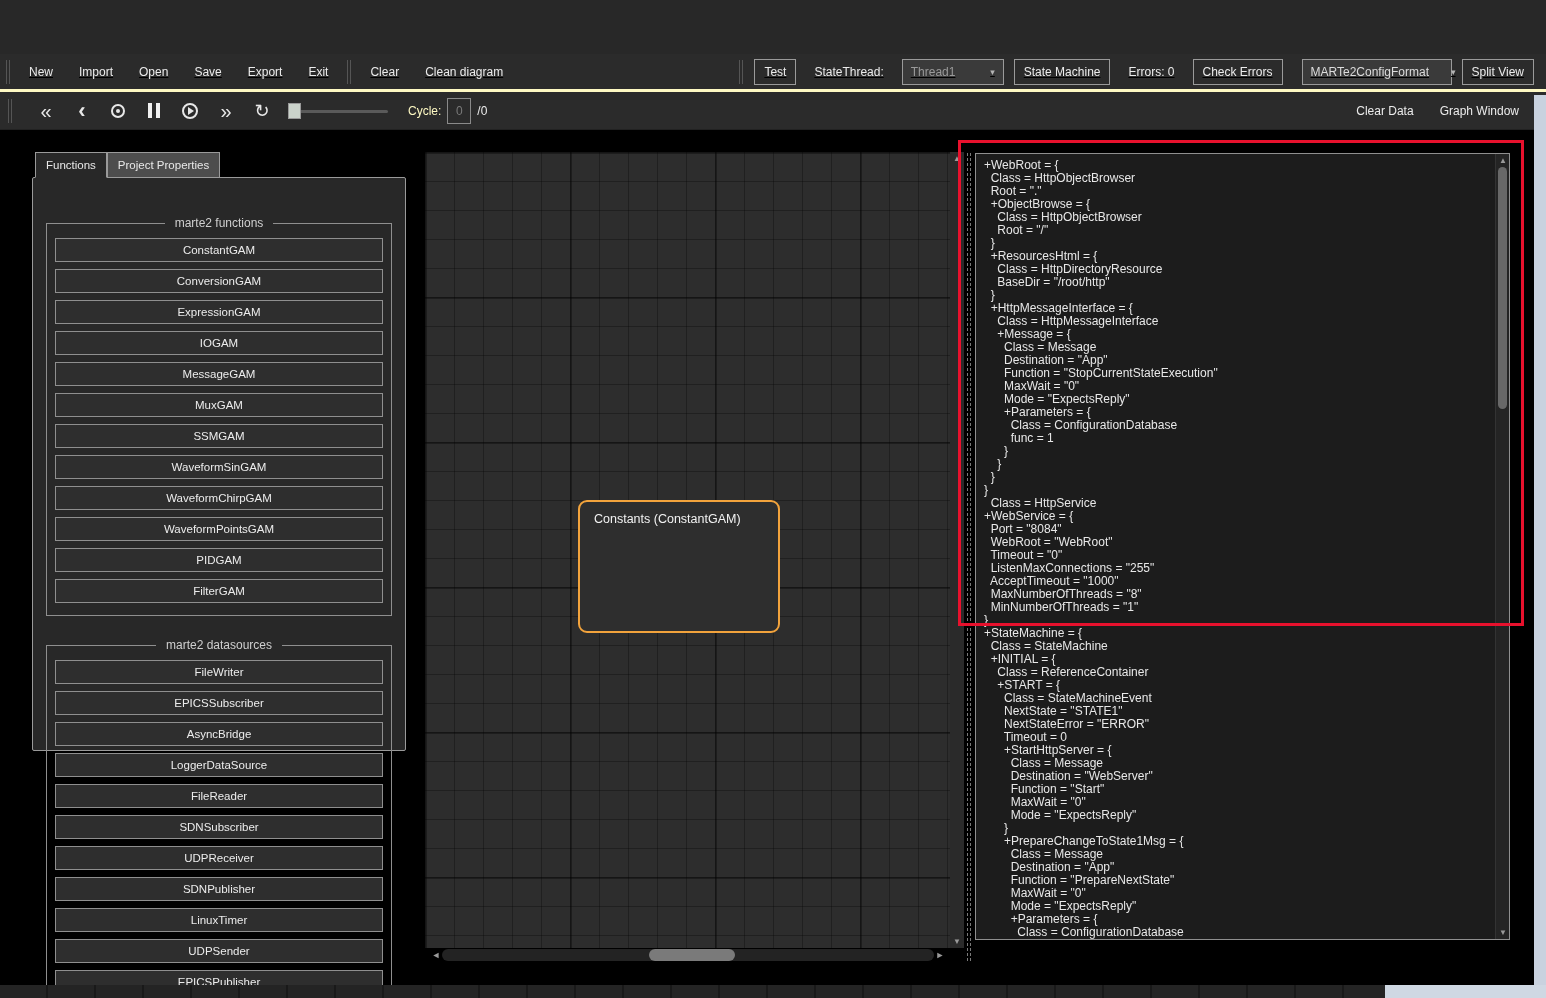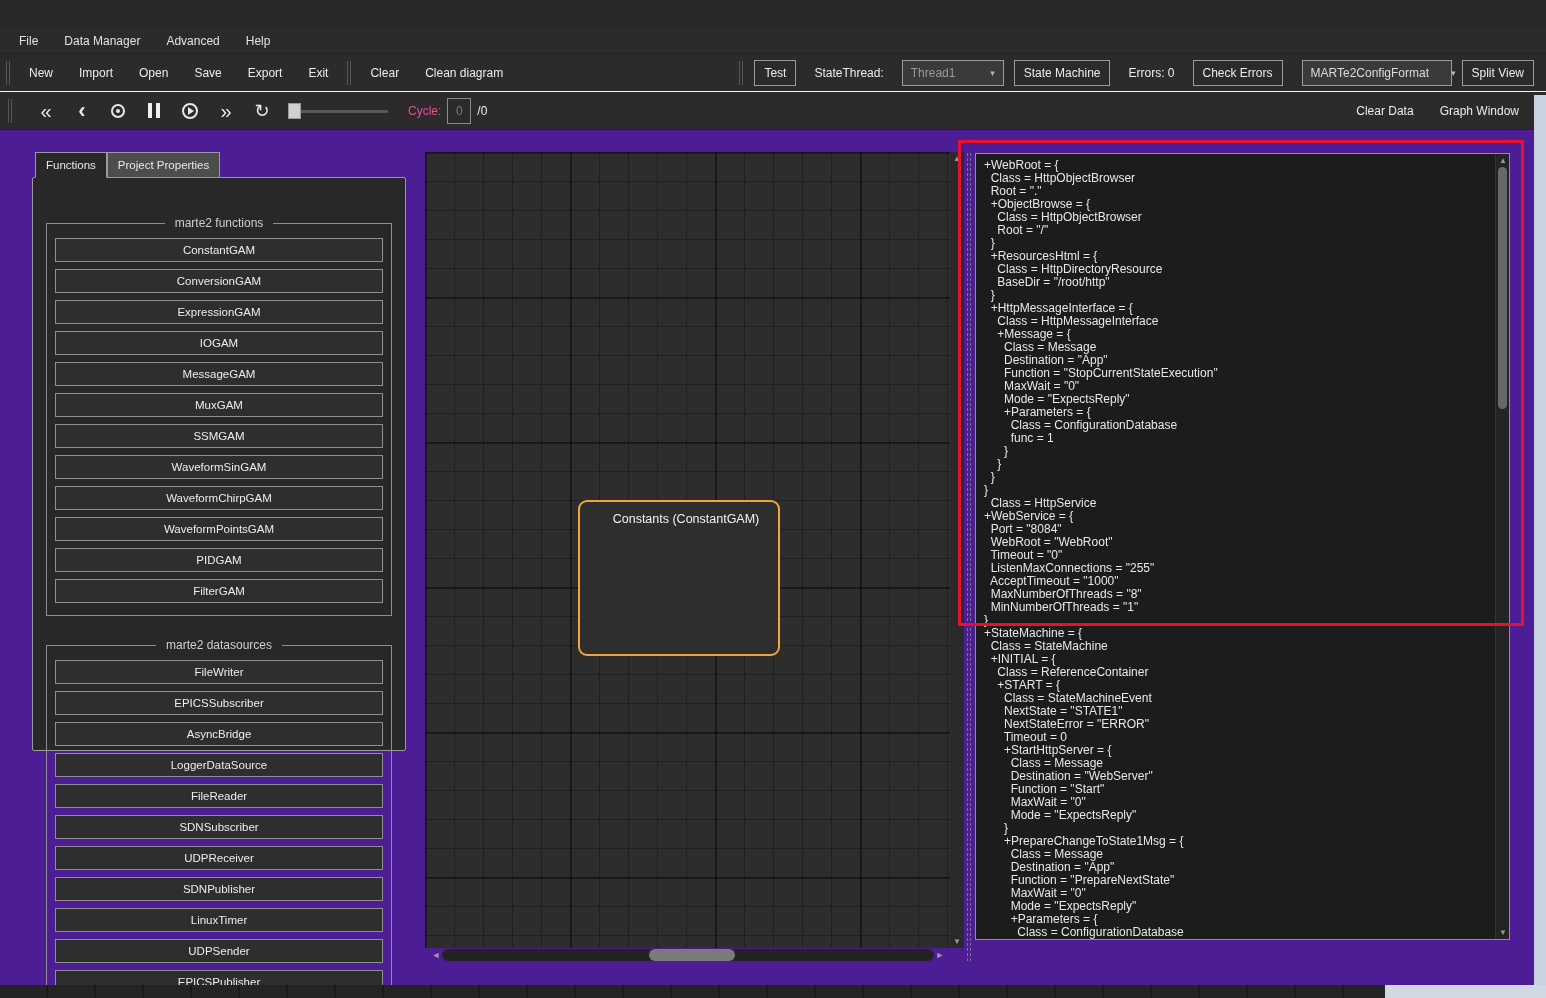--- a/index.html
+++ b/index.html
@@ -17,21 +17,21 @@
     color:#111;font-size:13px;cursor:default;}
 
   
   .menubar{position:absolute;left:0;top:28px;width:1546px;height:26px;background:#2b2b2b;
     display:flex;align-items:center;padding-left:6px;border-bottom:1px solid #232323;}
   .menu-item{color:#e2e2e2;font-size:12px;padding:0 13px;height:100%;display:flex;align-items:center;}
 
   
   .toolbar{position:absolute;left:0;width:1546px;height:38px;background:#2b2b2b;
     display:flex;align-items:center;}
-  .toolbar.row1{top:54px;border-bottom:1px solid #fef9c3;}
+  .toolbar.row1{top:54px;border-bottom:3px solid #fef9c3;text-decoration:underline;}
   .toolbar.row2{top:92px;border-bottom:1px solid #222;}
   .tb-handle{width:4px;height:24px;border-left:1px solid #555;border-right:1px solid #555;margin:0 6px;}
   .tb-label{color:#ececec;font-size:12px;padding:0 13px;white-space:nowrap;}
   .tb-btn{border:1px solid #9a9a9a;background:transparent;color:#ececec;font-size:12px;
     padding:5px 9px;margin:0 5px;white-space:nowrap;}
   .tb-combo{border:1px solid #9a9a9a;background:#3a3a3a;color:#9a9a9a;font-size:12px;
     padding:5px 8px;margin:0 5px;display:flex;align-items:center;white-space:nowrap;gap:22px;}
   .tb-combo .arrow{margin-left:14px;color:#b5b5b5;font-size:9px;}
   .tb-combo.light{color:#dcdcdc;}
   .spacer{flex:1;}
@@ -46,27 +46,27 @@
   .icon-pause{width:36px;display:flex;justify-content:center;gap:4px;}
   .icon-pause i{width:4px;height:15px;background:#f0f0f0;}
   .icon-play{width:36px;display:flex;justify-content:center;}
   .icon-play .ring{width:16px;height:16px;border:2px solid #e8e8e8;border-radius:50%;
     display:flex;align-items:center;justify-content:center;}
   .icon-play .tri{width:0;height:0;border-left:6px solid #e8e8e8;border-top:4px solid transparent;
     border-bottom:4px solid transparent;margin-left:2px;}
   .slider{width:100px;height:16px;position:relative;margin-left:8px;}
   .slider .track{position:absolute;left:0;right:0;top:7px;height:3px;background:#5a5a5a;border-radius:2px;}
   .slider .handle{position:absolute;left:0;top:0;width:13px;height:16px;background:#cbd3cb;border:1px solid #9a9a9a;}
-  .cycle-label{color:#ec4899;font-size:12px;margin-left:20px;}
+  .cycle-label{color:#fef9c3;font-size:12px;margin-left:20px;}
   .cycle-input{width:24px;height:26px;border:1px solid #8a8a8a;background:#2b2b2b;color:#7a7a7a;
     font-size:12px;display:flex;align-items:center;justify-content:center;margin:0 6px;}
   .cycle-suffix{color:#ececec;font-size:12px;}
 
   
-  .main{position:absolute;left:0;top:130px;width:1546px;height:855px;background:#4c1d95;}
+  .main{position:absolute;left:0;top:130px;width:1546px;height:855px;background:#000000;}
 
   
   .left-panel{position:absolute;left:32px;top:22px;width:374px;height:783px;}
   .tabs{display:flex;height:26px;margin-left:3px;}
   .tab{font-size:11.5px;color:#e8e8e8;padding:0 10px;display:flex;align-items:center;
     border:1px solid #9a9a9a;}
   .tab.active{background:#282828;border-bottom:1px solid #282828;z-index:2;position:relative;}
   .tab.inactive{background:#4d4d4d;}
   .panel-body{position:absolute;left:0;top:25px;width:374px;height:574px;
     border:1px solid #9a9a9a;border-radius:2px;background:#282828;padding-top:24px;}
@@ -77,22 +77,22 @@
     white-space:nowrap;overflow:hidden;text-align:center;padding:0 1px;}
 
   
   .canvas{position:absolute;left:425px;top:22px;width:525px;height:796px;background:#2d2d2d;
     background-image:
       linear-gradient(rgba(0,0,0,0.28) 1px, transparent 1px),
       linear-gradient(90deg, rgba(0,0,0,0.28) 1px, transparent 1px),
       linear-gradient(rgba(0,0,0,0.35) 2px, transparent 2px),
       linear-gradient(90deg, rgba(0,0,0,0.35) 2px, transparent 2px);
     background-size:29px 29px,29px 29px,145px 145px,145px 145px;overflow:hidden;}
-  .node{position:absolute;left:153px;top:348px;width:202px;height:156px;background:#2e2e2e;
-    border:2px solid var(--node-border,#f2a33c);border-radius:9px;text-align:center;}
+  .node{position:absolute;left:153px;top:348px;width:202px;height:133px;background:#2e2e2e;
+    border:2px solid var(--node-border,#f2a33c);border-radius:9px;}
   .node .node-title{display:block;padding:10px 0 0 14px;color:#f2f2f2;font-size:12.5px;}
 
   .canvas-vscroll{position:absolute;left:950px;top:22px;width:14px;height:796px;background:#2a2a2a;}
   .canvas-vscroll .up{position:absolute;top:2px;left:0;width:14px;text-align:center;color:#9a9a9a;font-size:8px;}
   .canvas-vscroll .down{position:absolute;bottom:2px;left:0;width:14px;text-align:center;color:#9a9a9a;font-size:8px;}
   .canvas-hscroll{position:absolute;left:430px;top:818px;width:516px;height:14px;display:flex;align-items:center;}
   .canvas-hscroll .left,.canvas-hscroll .right{color:#9a9a9a;font-size:9px;width:12px;text-align:center;}
   .canvas-hscroll .track{flex:1;height:12px;background:#232323;border-radius:6px;position:relative;}
   .canvas-hscroll .thumb{position:absolute;left:42%;top:0;width:86px;height:12px;background:#7a7a7a;border-radius:6px;}
 
@@ -119,26 +119,20 @@
   .bottom-bar{position:absolute;left:0;top:985px;width:1546px;height:13px;background:#1d1d1d;
     background-image:repeating-linear-gradient(90deg,#242424 0 46px,#191919 46px 48px);z-index:45;}
   .bottom-corner{position:absolute;left:1385px;top:0;width:161px;height:13px;background:#cfd8e3;}
 </style>
 </head>
 <body>
 
 <div class="screen">
 
 
-  <div class="menubar">
-      <span class="menu-item">File</span>
-      <span class="menu-item">Data Manager</span>
-      <span class="menu-item">Advanced</span>
-      <span class="menu-item">Help</span>
-    </div>
 
   <div class="toolbar row1">
     <span class="tb-handle"></span>
     <span style="display:flex">
         <span class="tb-label">New</span>
         <span class="tb-label">Import</span>
         <span class="tb-label">Open</span>
         <span class="tb-label">Save</span>
         <span class="tb-label">Export</span>
         <span class="tb-label">Exit</span>

